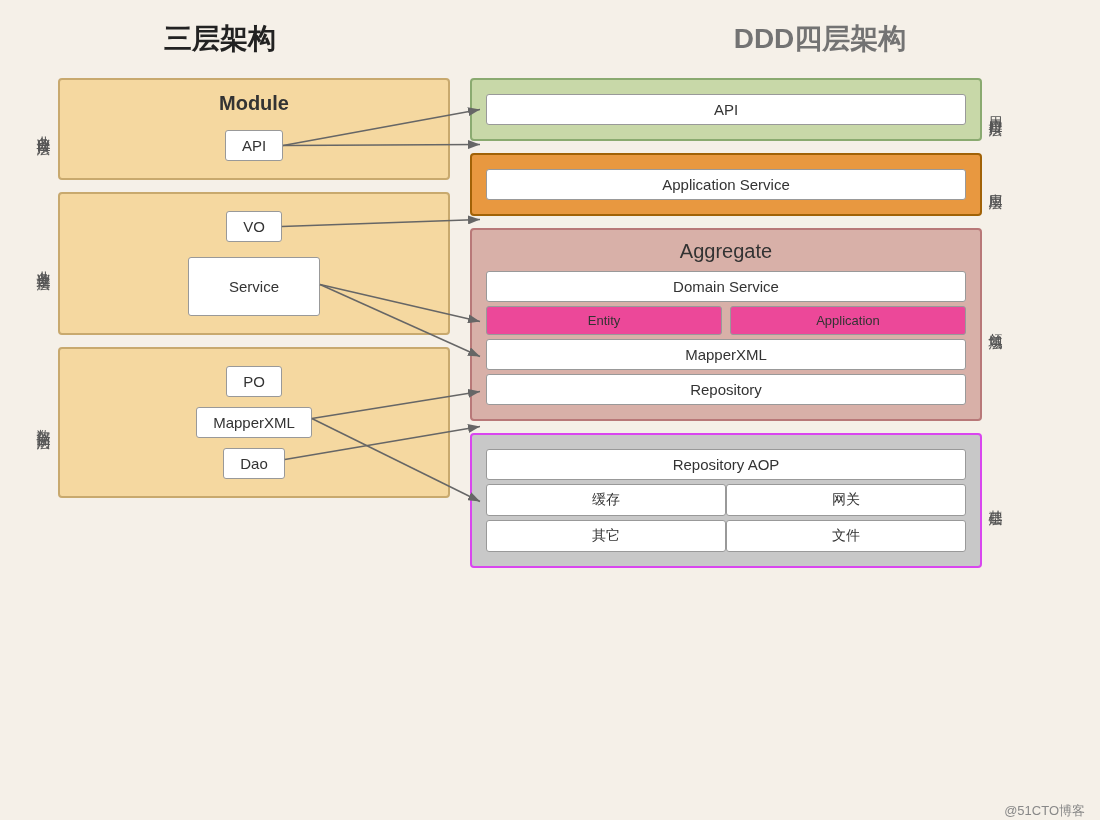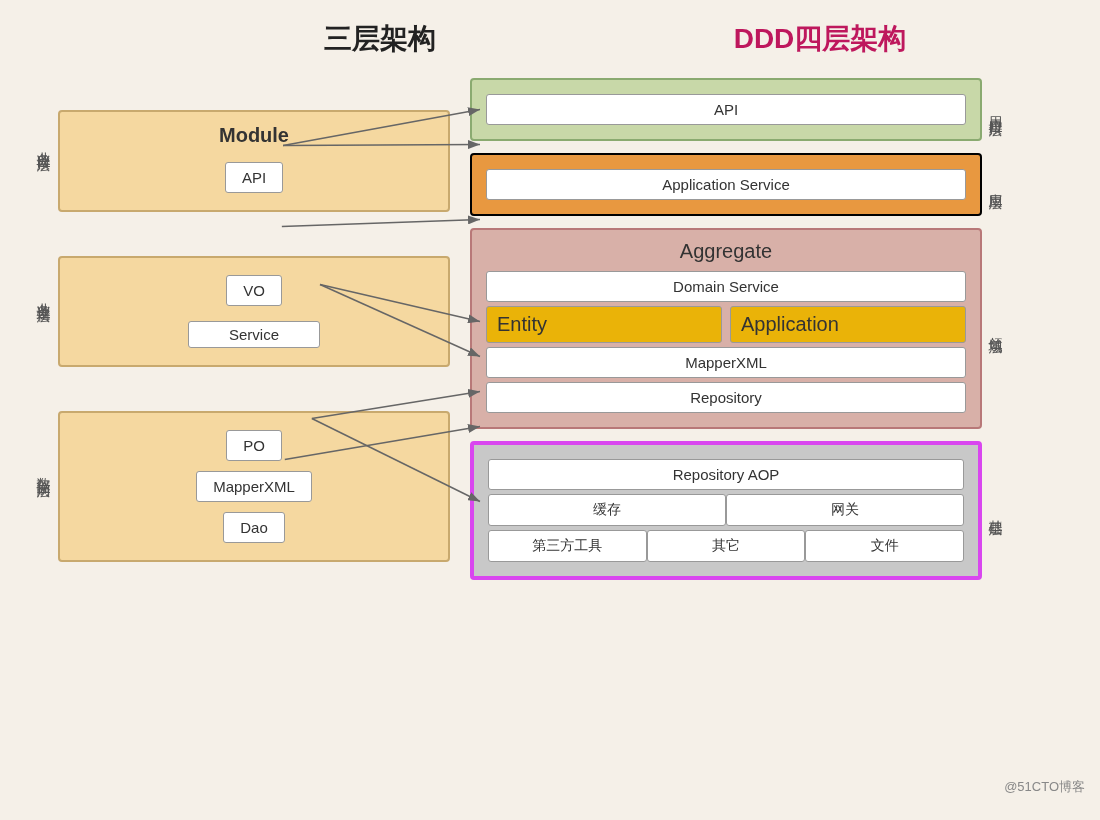--- a/index.html
+++ b/index.html
@@ -15,36 +15,37 @@
     .main-container {
       width: 1100px;
       height: 820px;
       background: #f5f0e8;
       padding: 20px 30px;
       position: relative;
     }
 
     .titles-row {
       display: flex;
-      justify-content: flex-end;
+      justify-content: space-between;
       margin-bottom: 20px;
+      gap: 48px;
     }
 
     .title-left {
       font-size: 28px;
       font-weight: bold;
       color: #222;
       text-align: center;
       width: 380px;
     }
 
     .title-right {
       font-size: 28px;
       font-weight: bold;
-      color: #be185d;
+      color: #737373;
       text-align: center;
       width: 500px;
     }
 
     .diagram-area {
       display: flex;
       gap: 0;
       position: relative;
     }
 
@@ -74,21 +75,20 @@
       letter-spacing: 2px;
     }
 
     .layer-box {
       flex: 1;
       border: 2px solid #c8a96e;
       background: #f5d8a0;
       border-radius: 4px;
       padding: 12px 16px;
       position: relative;
-      margin-top: 32px;
     }
 
     .layer-box-title {
       font-size: 20px;
       font-weight: bold;
       color: #333;
       text-align: center;
       margin-bottom: 10px;
     }
 
@@ -134,37 +134,37 @@
     .r-box-green {
       flex: 1;
       border: 2px solid #8aaa70;
       background: #c8d8a8;
       border-radius: 4px;
       padding: 10px 14px;
     }
 
     .r-box-orange {
       flex: 1;
-      border: 2px solid #000000;
+      border: 2px solid #a16207;
       background: #e89840;
       border-radius: 4px;
       padding: 10px 14px;
     }
 
     .r-box-pink {
       flex: 1;
       border: 2px solid #b87878;
       background: #d8b0a8;
       border-radius: 4px;
       padding: 10px 14px;
     }
 
     .r-box-gray {
       flex: 1;
-      border: 4px solid #d946ef;
+      border: 2px solid #d946ef;
       background: #c8c8c8;
       border-radius: 4px;
       padding: 10px 14px;
     }
 
     .r-box-title {
       font-size: 20px;
       font-weight: normal;
       color: #333;
       text-align: center;
@@ -177,25 +177,26 @@
       border-radius: 3px;
       padding: 6px 10px;
       text-align: center;
       font-size: 15px;
       color: #333;
       margin: 4px 0;
       width: 100%;
     }
 
     .r-white-box-half {
-      background: #eab308;
+      background: #ec4899;
       border: 1.5px solid #999;
       border-radius: 3px;
       padding: 6px 10px;
-      font-size: 20px;
+      text-align: center;
+      font-size: 13px;
       color: #333;
       flex: 1;
     }
 
     .r-two-col {
       display: flex;
       gap: 8px;
       margin: 4px 0;
     }
 
@@ -221,21 +222,21 @@
       position: absolute;
       top: 0;
       left: 0;
       width: 100%;
       height: 100%;
       pointer-events: none;
     }
 
     .watermark {
       position: absolute;
-      bottom: 24px;
+      bottom: 0;
       right: 15px;
       font-size: 13px;
       color: #888;
     }
 
     .module-inner {
       display: flex;
       flex-direction: column;
       align-items: center;
     }
@@ -261,21 +262,21 @@
             <div class="white-box" id="left-api">API</div>
           </div>
         </div>
       </div>
 
       <div class="left-layer">
         <div class="layer-label">业务逻辑层</div>
         <div class="layer-box">
           <div class="module-inner">
             <div class="white-box" id="left-vo">VO</div>
-            <div class="white-box" id="left-service" style="margin-top:10px; padding: 4px 40px;">Service</div>
+            <div class="white-box" id="left-service" style="margin-top:10px; padding: 20px 40px;">Service</div>
           </div>
         </div>
       </div>
 
       <div class="left-layer">
         <div class="layer-label">数据访问层</div>
         <div class="layer-box">
           <div class="module-inner">
             <div class="white-box" id="left-po">PO</div>
             <div class="white-box" id="left-mapperxml">MapperXML</div>
@@ -316,21 +317,20 @@
       </div>
 
       <div class="right-layer">
         <div class="r-box-gray">
           <div class="r-white-box" id="right-repoaop">Repository AOP</div>
           <div class="r-three-col">
             <div class="r-white-box-third">缓存</div>
             <div class="r-white-box-third">网关</div>
           </div>
           <div class="r-three-col">
-            <div class="r-white-box-third">第三方工具</div>
             <div class="r-white-box-third">其它</div>
             <div class="r-white-box-third">文件</div>
           </div>
         </div>
         <div class="right-layer-label">基础层</div>
       </div>
     </div>
 
     <svg class="arrows-svg" id="arrows-svg" xmlns="http://www.w3.org/2000/svg">
       <defs>

